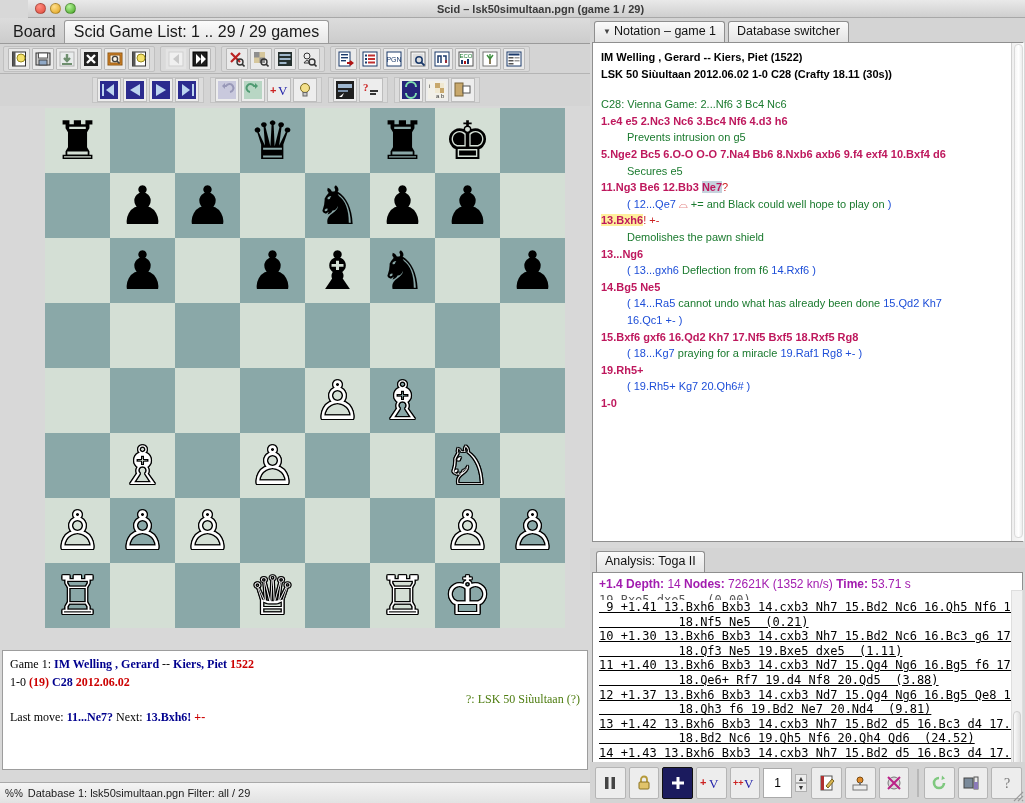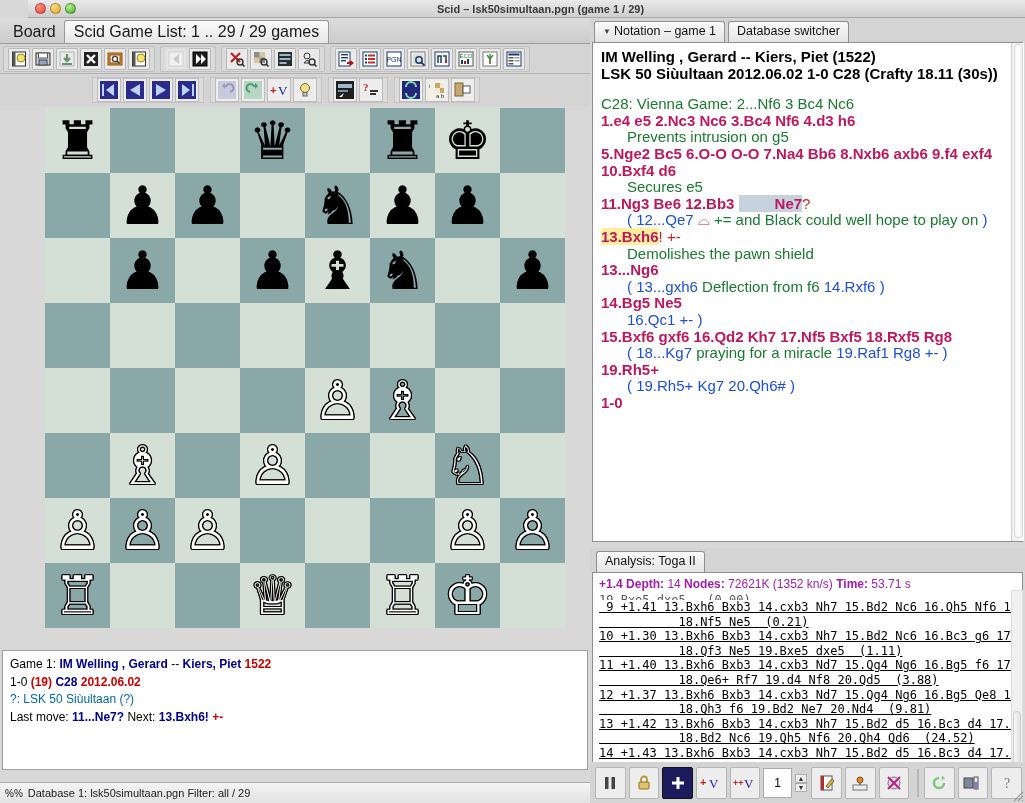--- a/index.html
+++ b/index.html
@@ -106,27 +106,27 @@
   .pw { color:#ffffff; text-shadow:
       -1.2px 0 0 #000, 1.2px 0 0 #000, 0 -1.2px 0 #000, 0 1.2px 0 #000,
       -1px -1px 0 #000, 1px -1px 0 #000, -1px 1px 0 #000, 1px 1px 0 #000; }
   .pb { color:#000000; }
 
   
   .gameinfo {
     position:absolute; left:2px; top:632px; width:586px; height:120px;
     background:#ffffff; border:1px solid #9d9d9d;
     padding:5px 7px; font-size:12px; line-height:17.5px;
-    font-family:Liberation Sans, sans-serif;
+    font-family:Liberation Serif, serif;
     overflow:hidden;
   }
   .gi-blue { color:#00008e; font-weight:bold; }
   .gi-red  { color:#cc0000; font-weight:bold; }
   .gi-blk  { color:#000; }
-  .gi-dim  { color:#0369a1; font-weight:normal; }
+  .gi-dim  { color:#4d7c0f; font-weight:normal;text-align:right; }
 
   
   .statusbar {
     position:absolute; left:0; bottom:0; width:590px; height:21px;
     background:linear-gradient(to bottom,#f4f4f4,#e2e2e2);
     border-top:1px solid #a9a9a9;
     display:flex; align-items:center; font-size:11px; color:#1a1a1a;
     padding-left:5px;
   }
 
@@ -141,31 +141,31 @@
     font-size:12.5px; color:#111; padding:2px 8px 3px 8px;
     border:1px solid #8f8f8f; border-bottom:none; border-radius:3px 3px 0 0;
     background:linear-gradient(to bottom,#fafafa,#e4e4e4);
     margin-right:3px; line-height:15px; white-space:nowrap;
   }
   .caret { font-size:8px; color:#444; margin-right:3px; vertical-align:middle; }
 
   .notation {
     position:absolute; left:2px; top:24px; width:431px; height:500px;
     background:#ffffff; border:1px solid #8f8f8f;
-    padding:6px 8px; font-size:15px; line-height:16.6px;
+    padding:6px 8px; font-size:11px; line-height:16.6px;
     overflow:hidden;
   }
   .nline { white-space:normal; }
   .mv   { color:#be185d; font-weight:bold; }
   .cmt  { color:#1a7a2e; }
   .var  { color:#1d4ed8; }
   .varc { color:#1a7a2e; }
   .nag  { color:#cc2222; }
   .indent { padding-left:26px; }
-  .sel { background:#c6d2dd;padding-left:36px; }
+  .sel { background:#c6d2dd; }
   .cur { background:#ffef9c; }
   .gi-head { color:#000; font-weight:bold; }
 
   .nscroll {
     position:absolute; right:1px; top:25px; width:13px; height:498px;
     background:linear-gradient(to right,#efefef,#fbfbfb);
     border-left:1px solid #d0d0d0;
   }
   .nscroll .thumb {
     position:absolute; left:2px; top:1px; width:9px; height:494px;
@@ -700,20 +700,21 @@
           <div class="nline indent"><span class="cmt">Prevents intrusion on g5</span></div>
           <div class="nline"><span class="mv">5.Nge2 Bc5 6.O-O O-O 7.Na4 Bb6 8.Nxb6 axb6 9.f4 exf4 10.Bxf4 d6</span></div>
           <div class="nline indent"><span class="cmt">Secures e5</span></div>
           <div class="nline"><span class="mv">11.Ng3 Be6 12.Bb3 </span><span class="mv sel">Ne7</span><span class="nag">?</span></div>
           <div class="nline indent"><span class="var">( 12...Qe7 </span><span class="nag">⌓ </span><span class="varc">+= </span><span class="varc">and Black could well hope to play on </span><span class="var">)</span></div>
           <div class="nline"><span class="mv cur">13.Bxh6</span><span class="nag">! </span><span class="nag">+-</span></div>
           <div class="nline indent"><span class="cmt">Demolishes the pawn shield</span></div>
           <div class="nline"><span class="mv">13...Ng6</span></div>
           <div class="nline indent"><span class="var">( 13...gxh6 </span><span class="varc">Deflection from f6 </span><span class="var">14.Rxf6 </span><span class="var">)</span></div>
           <div class="nline"><span class="mv">14.Bg5 Ne5</span></div>
+          <div class="nline indent"><span class="var">( 14...Ra5 </span><span class="varc">cannot undo what has already been done </span><span class="var">15.Qd2 Kh7</span></div>
           <div class="nline indent"><span class="var">16.Qc1 +- )</span></div>
           <div class="nline"><span class="mv">15.Bxf6 gxf6 16.Qd2 Kh7 17.Nf5 Bxf5 18.Rxf5 Rg8</span></div>
           <div class="nline indent"><span class="var">( 18...Kg7 </span><span class="varc">praying for a miracle </span><span class="var">19.Raf1 Rg8 +- )</span></div>
           <div class="nline"><span class="mv">19.Rh5+</span></div>
           <div class="nline indent"><span class="var">( 19.Rh5+ Kg7 20.Qh6# )</span></div>
           <div class="nline"><span class="mv">1-0</span></div>
         </div>
     </div>
     <div class="nscroll">
       <div class="thumb"></div>

